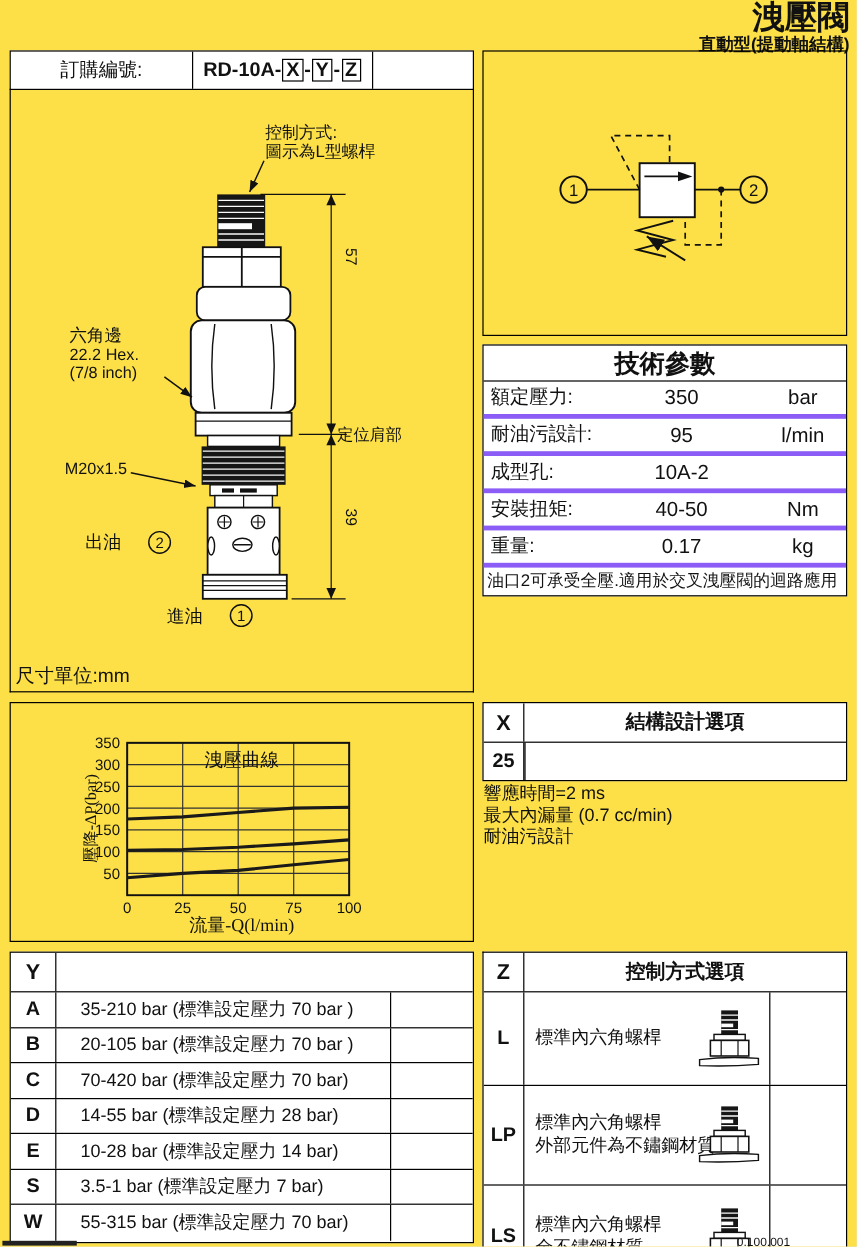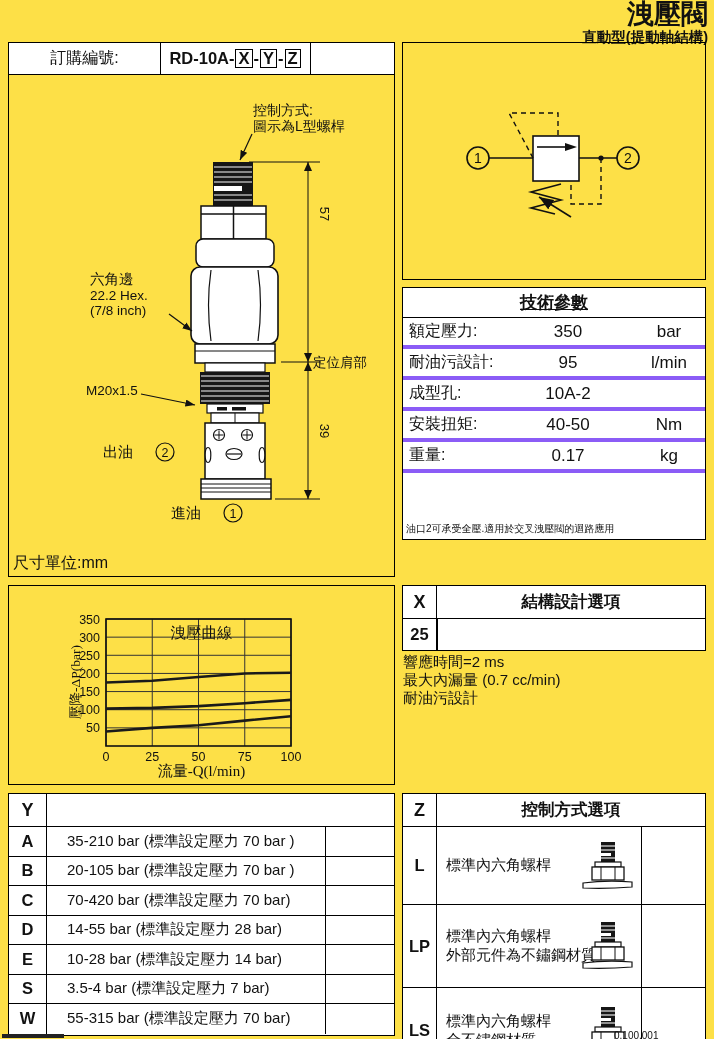--- a/index.html
+++ b/index.html
@@ -20,21 +20,21 @@
   .order-label { width:152px; border-right:1.5px solid #000; display:flex;
     align-items:center; justify-content:center; font-size:16px; }
   .order-code { width:150px; border-right:1.5px solid #000; display:flex;
     align-items:center; justify-content:center; font-weight:bold; font-size:16.5px; }
   .codebox { display:inline-block; border:1.5px solid #000; padding:0 2px;
     line-height:1.05; margin:0 1px; }
   .order-empty { flex:1; }
 
   
   .drawing-box { position:absolute; left:8px; top:74px; width:387px; height:503px;
-    border:1.5px solid #000; border-top:none;padding-left:32px; }
+    border:1.5px solid #000; border-top:none; }
   .unit-note { position:absolute; left:4px; bottom:2px; font-size:16px; }
 
   
   .chart-box { position:absolute; left:8px; top:585px; width:387px; height:200px;
     border:1.5px solid #000; }
   .chart-title { position:absolute; top:5px; left:0; width:100%; text-align:center;
     font-size:15.5px; font-family:"Liberation Serif", serif;margin-top:32px; }
   .chart-ylabel { position:absolute; left:67px; top:96px;
     transform:translate(-50%,-50%) rotate(-90deg); font-size:13.5px; white-space:nowrap;
     font-family:"Liberation Serif", serif; }
@@ -42,26 +42,26 @@
     font-size:15px; font-family:"Liberation Serif", serif; }
 
   
   .symbol-box { position:absolute; left:402px; top:42px; width:304px; height:238px;
     border:1.5px solid #000; }
 
   
   .tech-table { position:absolute; left:402px; top:287px; width:304px;
     border:1.5px solid #000; background:#fff; }
   .tech-header { height:30px; border-bottom:1.5px solid #000; display:flex;
-    align-items:center; justify-content:center; font-weight:bold; font-size:17px;text-decoration:underline; }
+    align-items:center; justify-content:center; font-weight:bold; font-size:21px; }
   .tech-row { height:31px; border-bottom:4px solid #8b5cf6; display:flex; align-items:center; }
   .t-label { width:100px; padding-left:6px; font-size:16px; }
   .t-value { width:130px; text-align:center; font-size:17px; }
   .t-unit  { flex:1; text-align:center; font-size:17px; }
-  .tech-note { padding:2px 3px 3px 3px; font-size:10px;margin-top:47px; }
+  .tech-note { padding:2px 3px 3px 3px; font-size:14px; }
 
   
   .opt-table { position:absolute; border:1.5px solid #000; background:#fff; overflow:hidden; }
   .opt-header { display:flex; height:33px; border-bottom:1.5px solid #000; }
   .opt-hcode { border-right:1.5px solid #000; display:flex; align-items:center;
     justify-content:center; font-weight:bold; font-size:18px; }
   .opt-htitle { flex:1; display:flex; align-items:center; justify-content:center;
     font-weight:bold; font-size:16.5px; }
   .opt-row { display:flex; border-bottom:1px solid #000; }
   .opt-row:last-child { border-bottom:none; }
@@ -364,21 +364,21 @@
       <div class="opt-desc">14-55  bar (標準設定壓力 28 bar)</div>
       <div class="opt-empty"></div>
     </div>
     <div class="opt-row">
       <div class="opt-code">E</div>
       <div class="opt-desc">10-28  bar (標準設定壓力 14 bar)</div>
       <div class="opt-empty"></div>
     </div>
     <div class="opt-row">
       <div class="opt-code">S</div>
-      <div class="opt-desc">3.5-4  bar (標準設定壓力 7 bar)</div>
+      <div class="opt-desc">3.5-1  bar (標準設定壓力 7 bar)</div>
       <div class="opt-empty"></div>
     </div>
     <div class="opt-row">
       <div class="opt-code">W</div>
       <div class="opt-desc">55-315  bar (標準設定壓力 70 bar)</div>
       <div class="opt-empty"></div>
     </div>
   </div>
 
   <div class="opt-table z-table">

